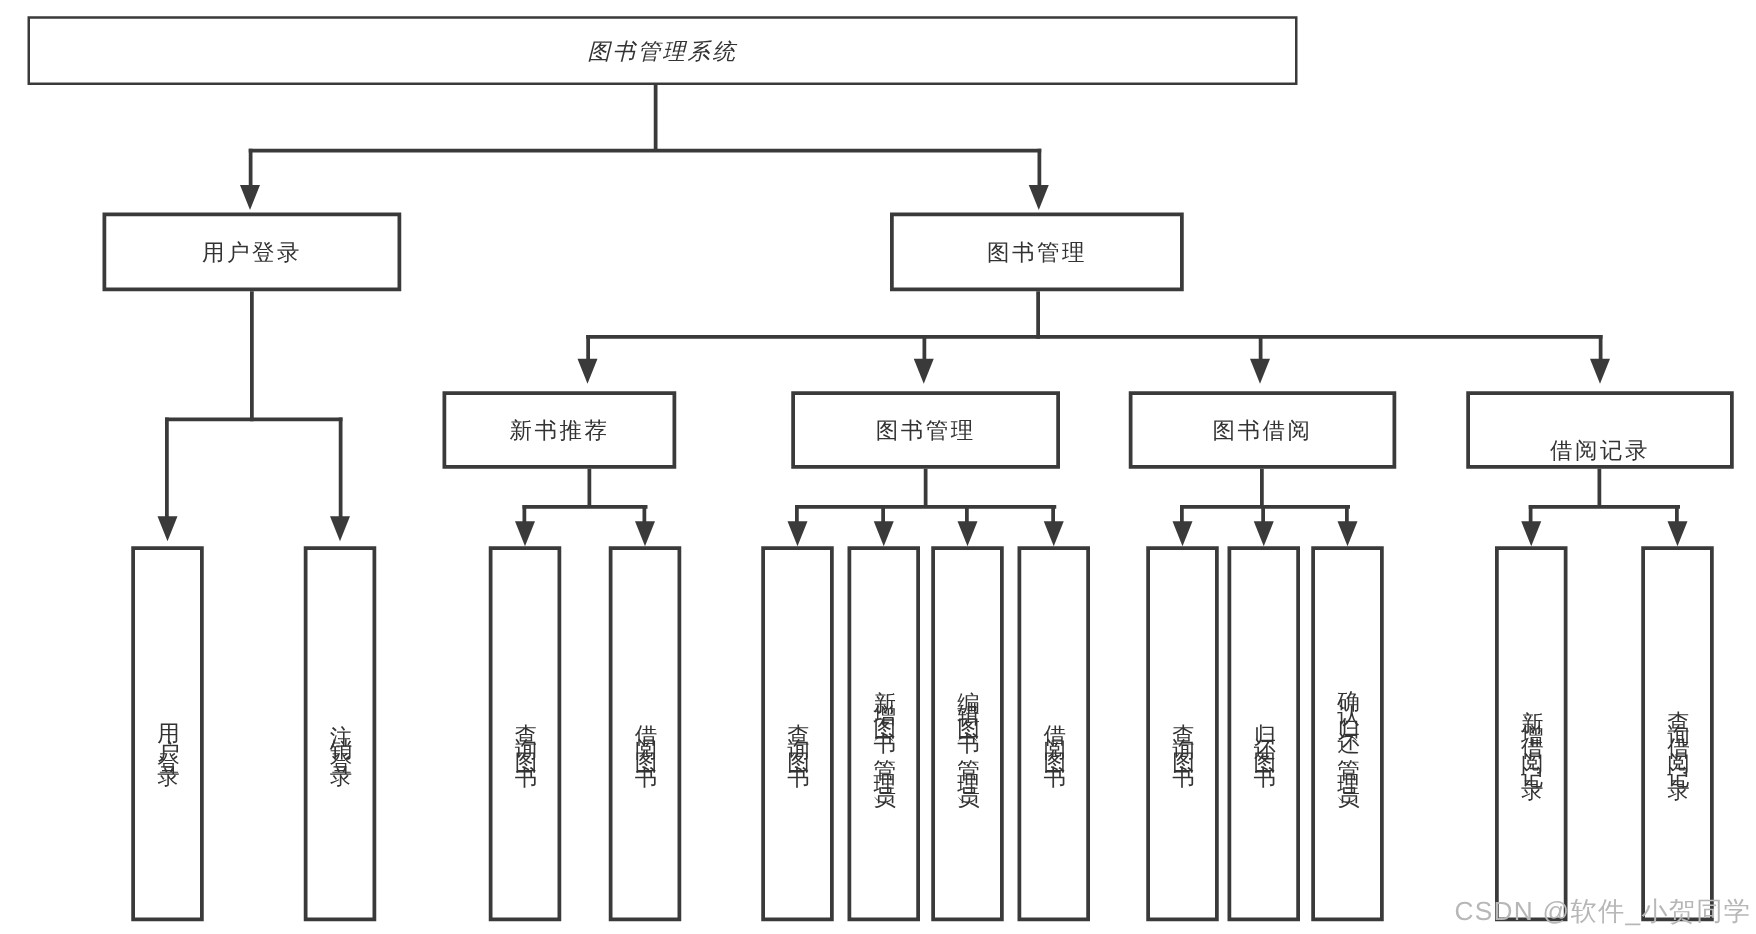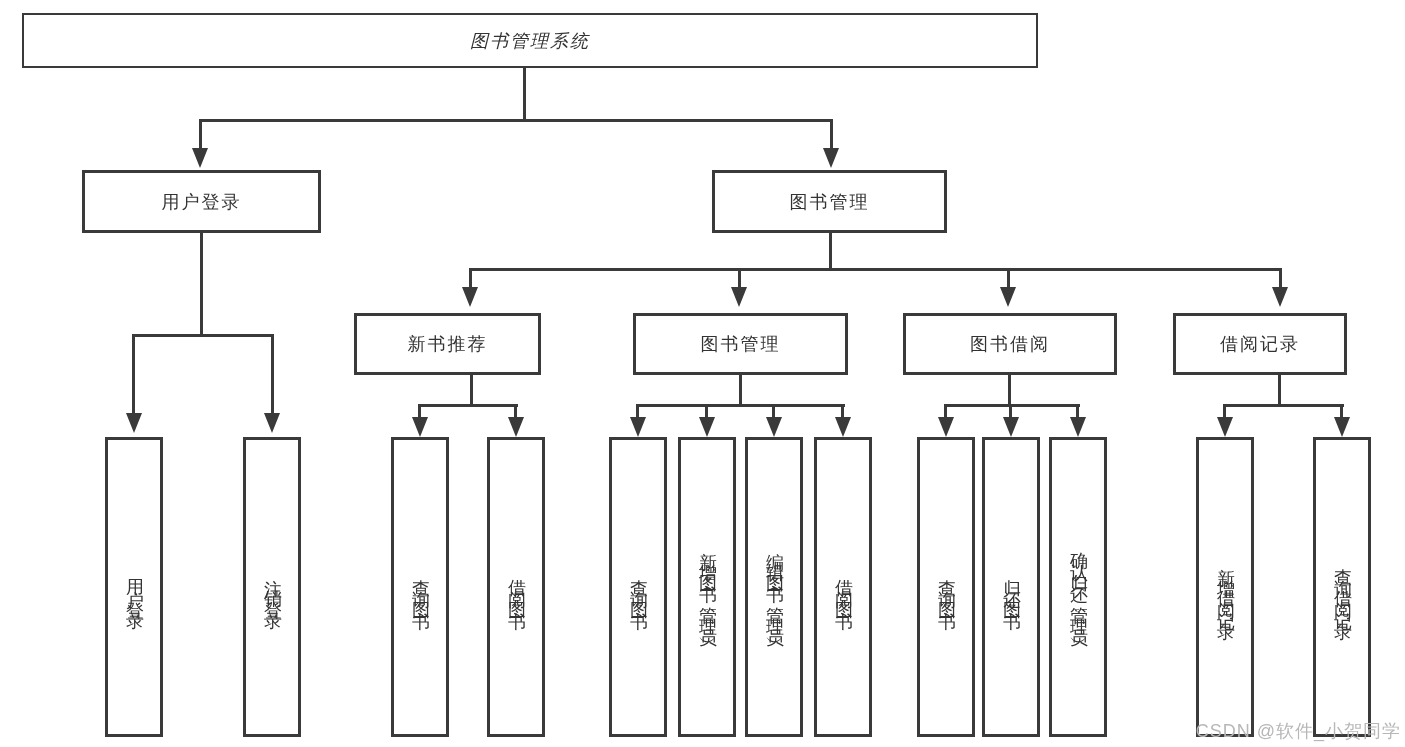--- a/index.html
+++ b/index.html
@@ -59,21 +59,21 @@
     width: 0;
     height: 0;
     border-left: 8px solid transparent;
     border-right: 8px solid transparent;
     border-top: 20px solid #3a3a3a;
   }
   .watermark {
     position: absolute;
     right: 4px;
     bottom: 4px;
-    font-size: 18px;
+    font-size: 21px;
     color: #b7b7b7;
     letter-spacing: 1px;
     z-index: 5;
     white-space: nowrap;
   }
 </style>
 </head>
 <body>
 
 <div class="canvas">
@@ -116,21 +116,21 @@
 
   <div class="hbox" style="left:354px; top:313px; width:187px; height:62px;">
     <span>新书推荐</span>
   </div>
   <div class="hbox" style="left:633px; top:313px; width:215px; height:62px;">
     <span>图书管理</span>
   </div>
   <div class="hbox" style="left:903px; top:313px; width:214px; height:62px;">
     <span>图书借阅</span>
   </div>
-  <div class="hbox" style="left:1173px; top:313px; width:174px; height:62px;">
+  <div class="hbox" style="left:1173px; top:313px; width:214px; height:62px;align-items:flex-end;">
     <span>借阅记录</span>
   </div>
 
   <div class="line" style="left:470px; top:375px; width:3px; height:31px;"></div>
   <div class="line" style="left:418px; top:404px; width:100px; height:3px;"></div>
   <div class="line" style="left:418px; top:404px; width:3px; height:15px;"></div>
   <div class="line" style="left:514px; top:404px; width:3px; height:15px;"></div>
   <div class="arrow" style="left:412px; top:417px;"></div>
   <div class="arrow" style="left:508px; top:417px;"></div>
 

